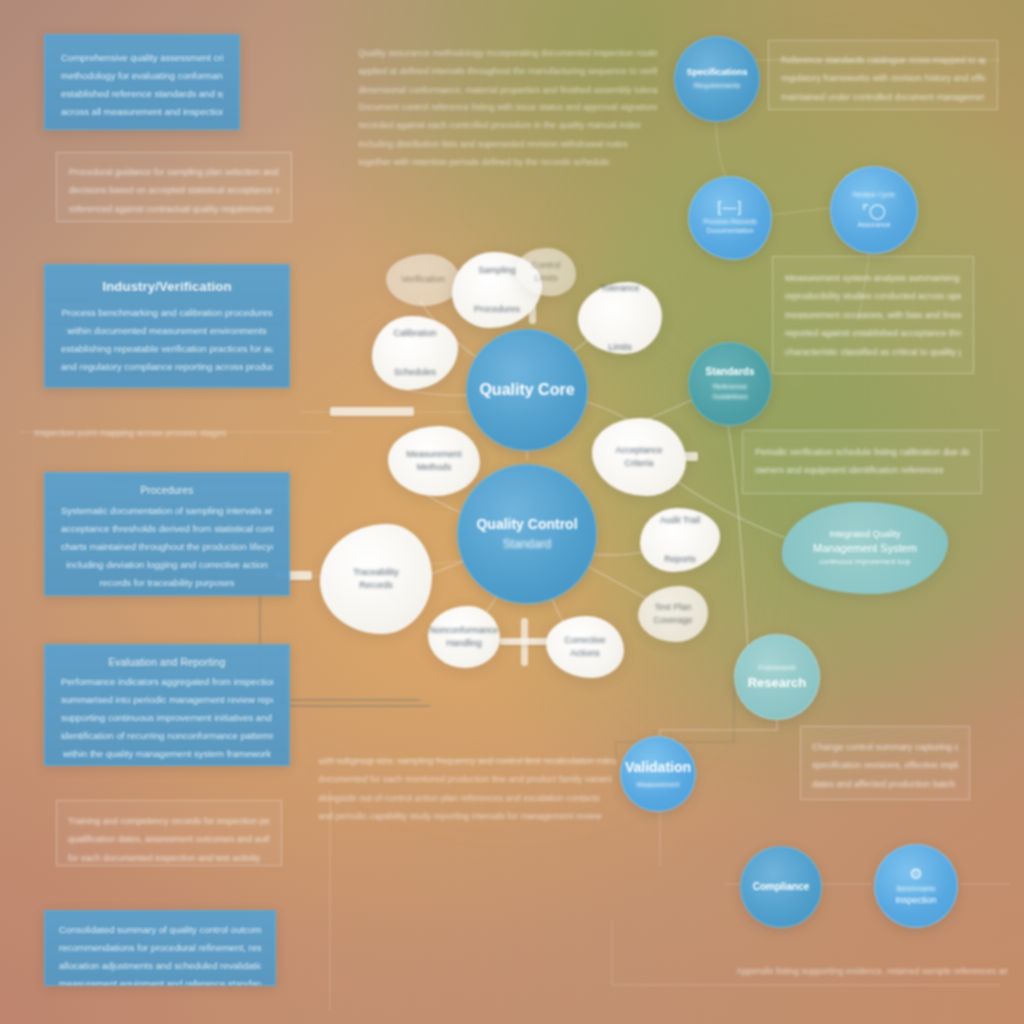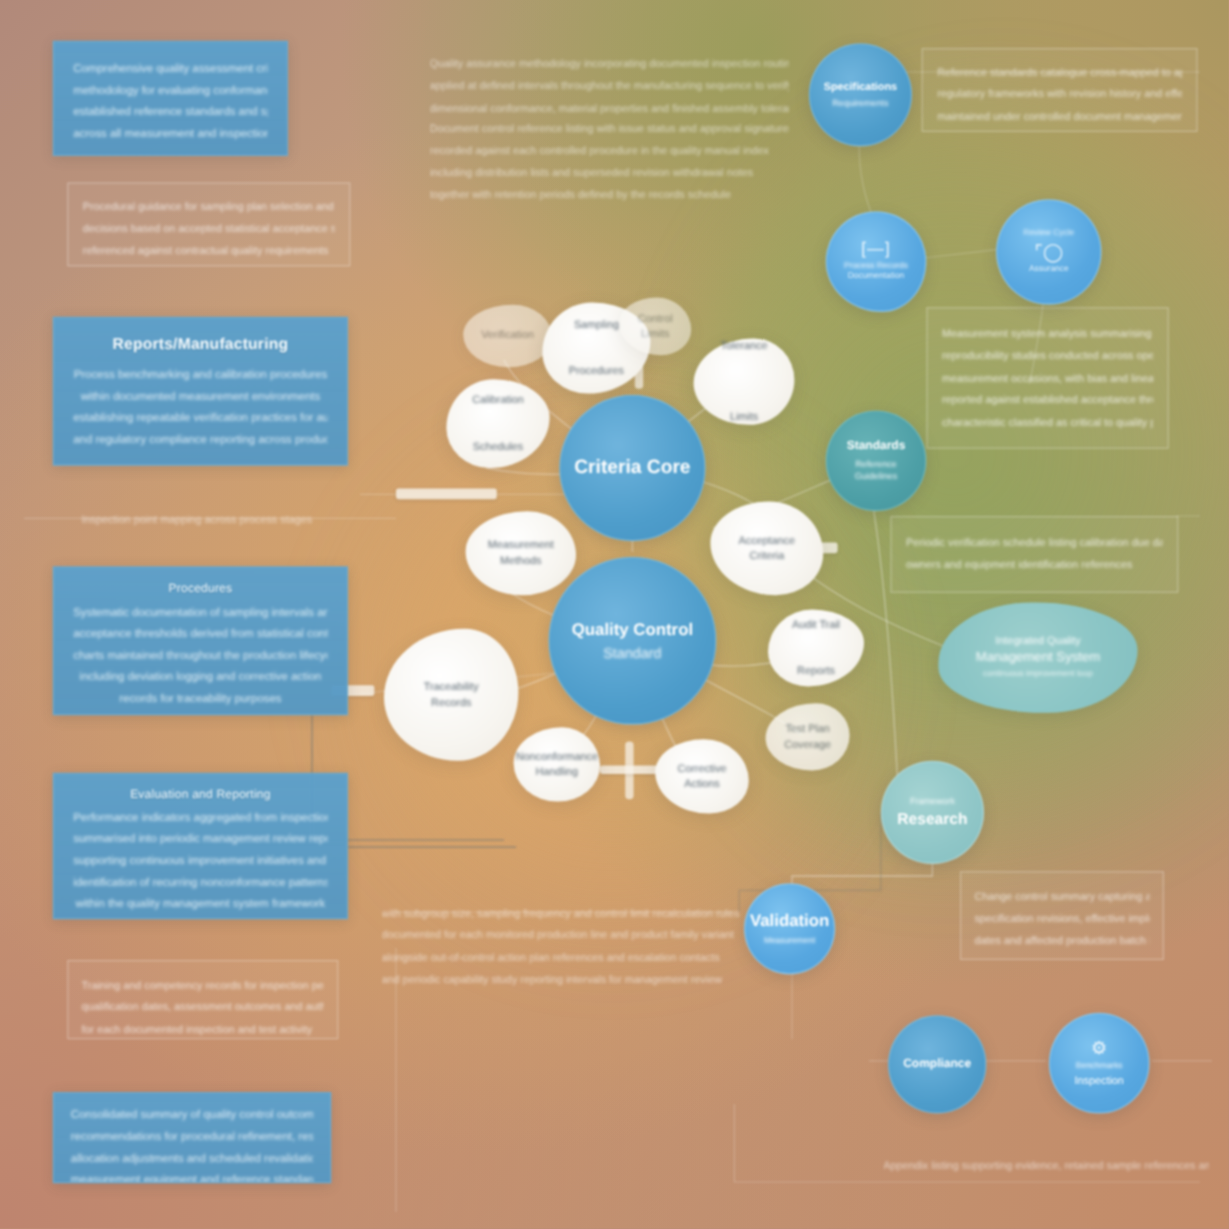--- a/index.html
+++ b/index.html
@@ -231,21 +231,21 @@
   <div class="pill" style="left:500px;top:638px;width:48px;height:7px;"></div>
 
   <div class="bluepanel" style="left:44px;top:34px;width:196px;height:96px;">
     <div class="p-line">Comprehensive quality assessment criteria and</div>
     <div class="p-line">methodology for evaluating conformance to the</div>
     <div class="p-line">established reference standards and specifications</div>
     <div class="p-line">across all measurement and inspection stages</div>
   </div>
 
   <div class="bluepanel" style="left:44px;top:264px;width:246px;height:124px;">
-    <div class="p-title">Reports/Manufacturing</div>
+    <div class="p-title">Industry/Verification</div>
     <div class="p-line">Process benchmarking and calibration procedures</div>
     <div class="p-line">within documented measurement environments</div>
     <div class="p-line">establishing repeatable verification practices for audit</div>
     <div class="p-line">and regulatory compliance reporting across production</div>
   </div>
 
   <div class="bluepanel" style="left:44px;top:472px;width:246px;height:124px;padding-top:12px;">
     <div class="p-title" style="font-size:10px;font-weight:400;margin-bottom:6px;">Procedures</div>
     <div class="p-line">Systematic documentation of sampling intervals and</div>
     <div class="p-line">acceptance thresholds derived from statistical control</div>
@@ -313,21 +313,21 @@
     <div class="f-line">for each documented inspection and test activity</div>
   </div>
 
   <div class="loosetext" style="left:358px;top:98px;width:300px;">
     <div class="f-line">Document control reference listing with issue status and approval signatures</div>
     <div class="f-line">recorded against each controlled procedure in the quality manual index</div>
     <div class="f-line">including distribution lists and superseded revision withdrawal notes</div>
     <div class="f-line">together with retention periods defined by the records schedule</div>
   </div>
 
-  <div class="loosetext" style="left:34px;top:424px;width:260px;text-align:center;">
+  <div class="loosetext" style="left:34px;top:424px;width:260px;">
     <div class="f-line">Inspection point mapping across process stages</div>
   </div>
 
   <div class="loosetext" style="left:318px;top:752px;width:330px;">
     <div class="f-line">with subgroup size, sampling frequency and control limit recalculation rules</div>
     <div class="f-line">documented for each monitored production line and product family variant</div>
     <div class="f-line">alongside out-of-control action plan references and escalation contacts</div>
     <div class="f-line">and periodic capability study reporting intervals for management review</div>
   </div>
 
@@ -394,21 +394,21 @@
     <div class="l-t">Coverage</div>
   </div>
 
   <div class="cloud" style="left:782px;top:502px;width:166px;height:92px;">
     <div class="c-t" style="font-size:9px;">Integrated Quality</div>
     <div class="c-t" style="font-size:11px;font-weight:400;">Management System</div>
     <div class="c-t" style="font-size:7px;opacity:.8;">continuous improvement loop</div>
   </div>
 
   <div class="node blue" style="left:466px;top:329px;width:122px;height:122px;">
-    <div class="n-title" style="font-size:16px;">Criteria Core</div>
+    <div class="n-title" style="font-size:16px;">Quality Core</div>
   </div>
 
   <div class="node blue" style="left:457px;top:464px;width:140px;height:140px;">
     <div class="n-title" style="font-size:14px;">Quality Control</div>
     <div class="n-sub" style="font-size:12px;margin-top:3px;">Standard</div>
   </div>
 
   <div class="node teal" style="left:688px;top:342px;width:84px;height:84px;">
     <div class="n-title" style="font-size:10px;">Standards</div>
     <div class="n-sub" style="font-size:7.5px;margin-top:3px;">Reference Guidelines</div>

